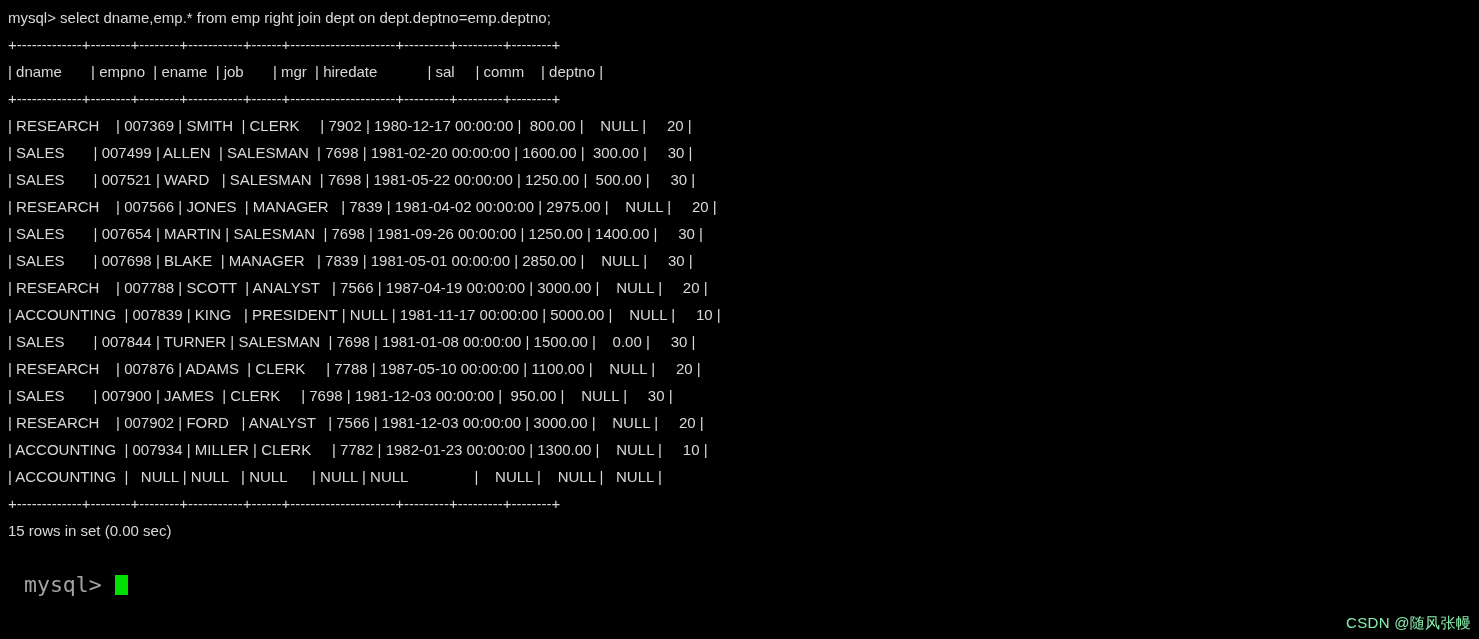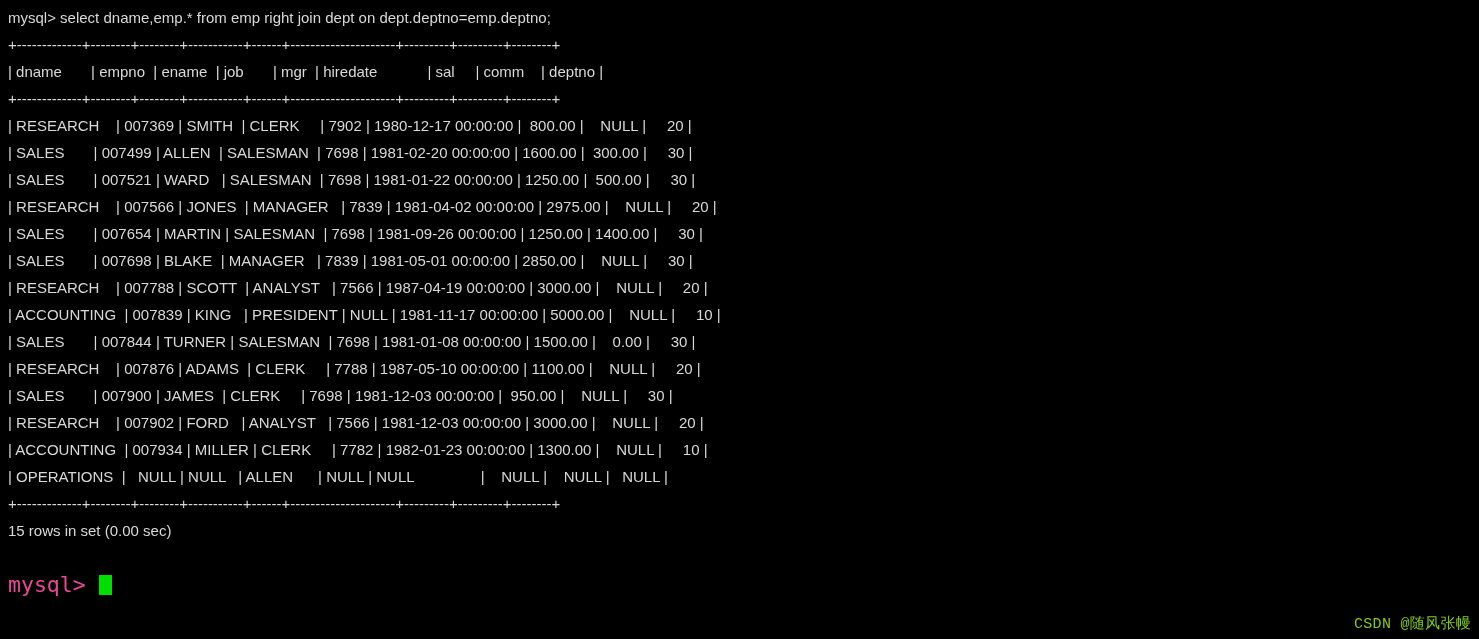--- a/index.html
+++ b/index.html
@@ -33,71 +33,72 @@
   }
   .line.rule {
     color: #d8d8d8;
   }
   .prompt-line {
     display: block;
     white-space: pre;
     font-family: "DejaVu Sans Mono", "Liberation Mono", monospace;
     font-size: 21.5px;
     line-height: 27px;
-    color: #ec4899;
+    color: #a3a3a3;
     height: 27px;
+    margin-left: 16px;
   }
   .blank {
     height: 27px;
     display: block;
   }
   .cursor {
     display: inline-block;
     width: 13px;
     height: 20px;
     background: #00e000;
     vertical-align: -3px;
   }
   #watermark {
     position: absolute;
     right: 8px;
     bottom: 6px;
-    color: #84cc16;
+    color: #86efac;
     font-size: 15px;
-    font-family: Liberation Mono, monospace;
+    font-family: Liberation Sans, sans-serif;
     letter-spacing: 0.3px;
     white-space: pre;
   }
 </style>
 </head>
 <body>
 
 <div id="terminal">
 
   <div class="line">mysql&gt; select dname,emp.* from emp right join dept on dept.deptno=emp.deptno;</div>
 
   <div class="line rule">+-------------+--------+--------+-----------+------+---------------------+---------+---------+--------+</div>
   <div class="line">| dname       | empno  | ename  | job       | mgr  | hiredate            | sal     | comm    | deptno |</div>
   <div class="line rule">+-------------+--------+--------+-----------+------+---------------------+---------+---------+--------+</div>
 
   <div id="table-body">
       <div class="line">| RESEARCH    | 007369 | SMITH  | CLERK     | 7902 | 1980-12-17 00:00:00 |  800.00 |    NULL |     20 |</div>
       <div class="line">| SALES       | 007499 | ALLEN  | SALESMAN  | 7698 | 1981-02-20 00:00:00 | 1600.00 |  300.00 |     30 |</div>
-      <div class="line">| SALES       | 007521 | WARD   | SALESMAN  | 7698 | 1981-01-22 00:00:00 | 1250.00 |  500.00 |     30 |</div>
+      <div class="line">| SALES       | 007521 | WARD   | SALESMAN  | 7698 | 1981-05-22 00:00:00 | 1250.00 |  500.00 |     30 |</div>
       <div class="line">| RESEARCH    | 007566 | JONES  | MANAGER   | 7839 | 1981-04-02 00:00:00 | 2975.00 |    NULL |     20 |</div>
       <div class="line">| SALES       | 007654 | MARTIN | SALESMAN  | 7698 | 1981-09-26 00:00:00 | 1250.00 | 1400.00 |     30 |</div>
       <div class="line">| SALES       | 007698 | BLAKE  | MANAGER   | 7839 | 1981-05-01 00:00:00 | 2850.00 |    NULL |     30 |</div>
       <div class="line">| RESEARCH    | 007788 | SCOTT  | ANALYST   | 7566 | 1987-04-19 00:00:00 | 3000.00 |    NULL |     20 |</div>
       <div class="line">| ACCOUNTING  | 007839 | KING   | PRESIDENT | NULL | 1981-11-17 00:00:00 | 5000.00 |    NULL |     10 |</div>
       <div class="line">| SALES       | 007844 | TURNER | SALESMAN  | 7698 | 1981-01-08 00:00:00 | 1500.00 |    0.00 |     30 |</div>
       <div class="line">| RESEARCH    | 007876 | ADAMS  | CLERK     | 7788 | 1987-05-10 00:00:00 | 1100.00 |    NULL |     20 |</div>
       <div class="line">| SALES       | 007900 | JAMES  | CLERK     | 7698 | 1981-12-03 00:00:00 |  950.00 |    NULL |     30 |</div>
       <div class="line">| RESEARCH    | 007902 | FORD   | ANALYST   | 7566 | 1981-12-03 00:00:00 | 3000.00 |    NULL |     20 |</div>
       <div class="line">| ACCOUNTING  | 007934 | MILLER | CLERK     | 7782 | 1982-01-23 00:00:00 | 1300.00 |    NULL |     10 |</div>
-      <div class="line">| OPERATIONS  |   NULL | NULL   | ALLEN      | NULL | NULL                |    NULL |    NULL |   NULL |</div>
+      <div class="line">| ACCOUNTING  |   NULL | NULL   | NULL      | NULL | NULL                |    NULL |    NULL |   NULL |</div>
     </div>
 
   <div class="line rule">+-------------+--------+--------+-----------+------+---------------------+---------+---------+--------+</div>
 
   <div class="line">15 rows in set (0.00 sec)</div>
 
   <div class="blank"></div>
 
   <div class="prompt-line"><span>mysql&gt; </span><span class="cursor"></span></div>
 

